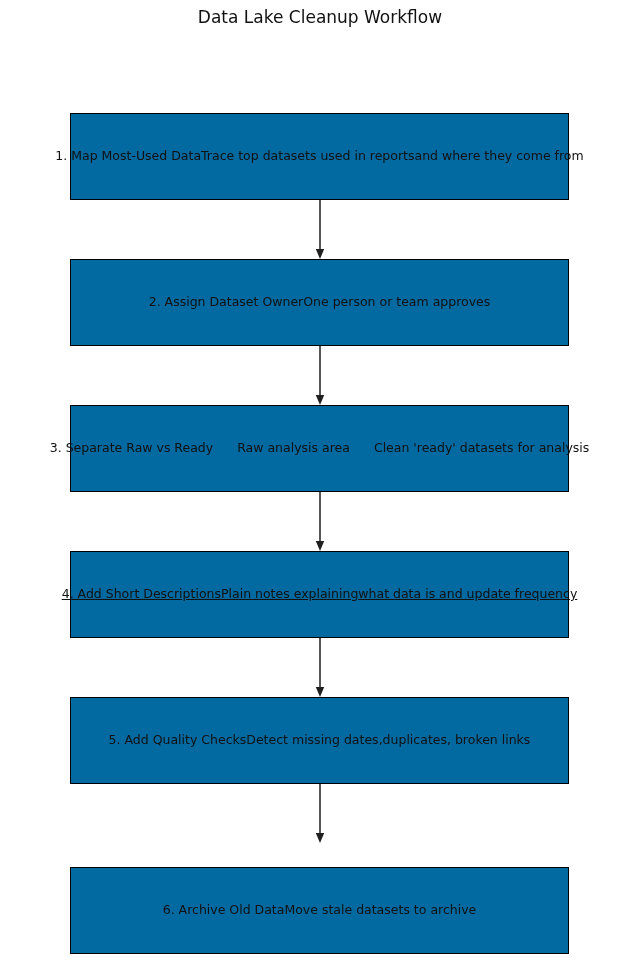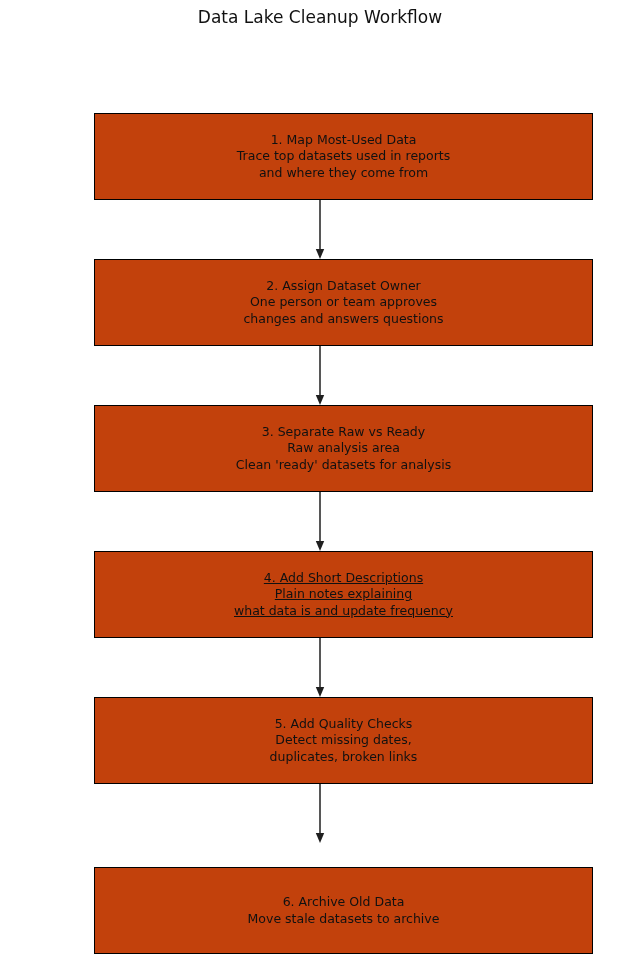--- a/index.html
+++ b/index.html
@@ -25,38 +25,37 @@
     font-size: 17px;
     font-weight: 400;
     color: #111111;
   }
   .flow-box {
     position: absolute;
     left: 70px;
     width: 499px;
     height: 87px;
     box-sizing: border-box;
-    background: #c2410c;
+    background: #0369a1;
     border: 1.2px solid #000000;
     display: flex;
-    flex-direction: column;
+    flex-direction: row;
     align-items: center;
     justify-content: center;
     text-align: center;
-    margin-left: 24px;
   }
   .flow-box .line {
     font-size: 12.5px;
     line-height: 16.3px;
     white-space: nowrap;
     color: #111111;
   }
   .box-1 { top: 113px; }
   .box-2 { top: 259px; }
-  .box-3 { top: 405px; }
+  .box-3 { top: 405px; gap: 24px; }
   .box-4 { top: 551px; text-decoration: underline; }
   .box-5 { top: 697px; }
   .box-6 { top: 867px; }
   .flow-arrow {
     position: absolute;
     left: 313px;
     width: 14px;
     height: 59px;
   }
   .arrow-1 { top: 200px; }
@@ -79,21 +78,20 @@
   </div>
 
   <svg class="flow-arrow arrow-1" viewBox="0 0 14 59">
     <line x1="7" y1="0" x2="7" y2="50" stroke="#1f1f1f" stroke-width="1.5"></line>
     <polygon points="7,59 2.8,49 11.2,49" fill="#1f1f1f"></polygon>
   </svg>
 
   <div class="flow-box box-2">
     <div class="line">2. Assign Dataset Owner</div>
     <div class="line">One person or team approves</div>
-    <div class="line">changes and answers questions</div>
   </div>
 
   <svg class="flow-arrow arrow-2" viewBox="0 0 14 59">
     <line x1="7" y1="0" x2="7" y2="50" stroke="#1f1f1f" stroke-width="1.5"></line>
     <polygon points="7,59 2.8,49 11.2,49" fill="#1f1f1f"></polygon>
   </svg>
 
   <div class="flow-box box-3">
     <div class="line">3. Separate Raw vs Ready</div>
     <div class="line">Raw analysis area</div>

